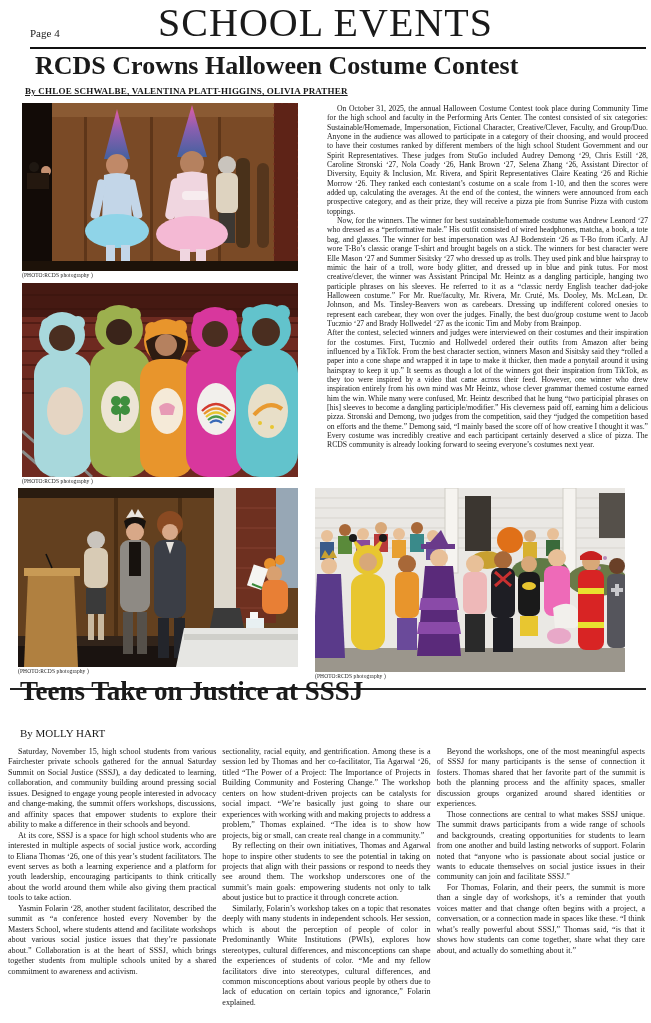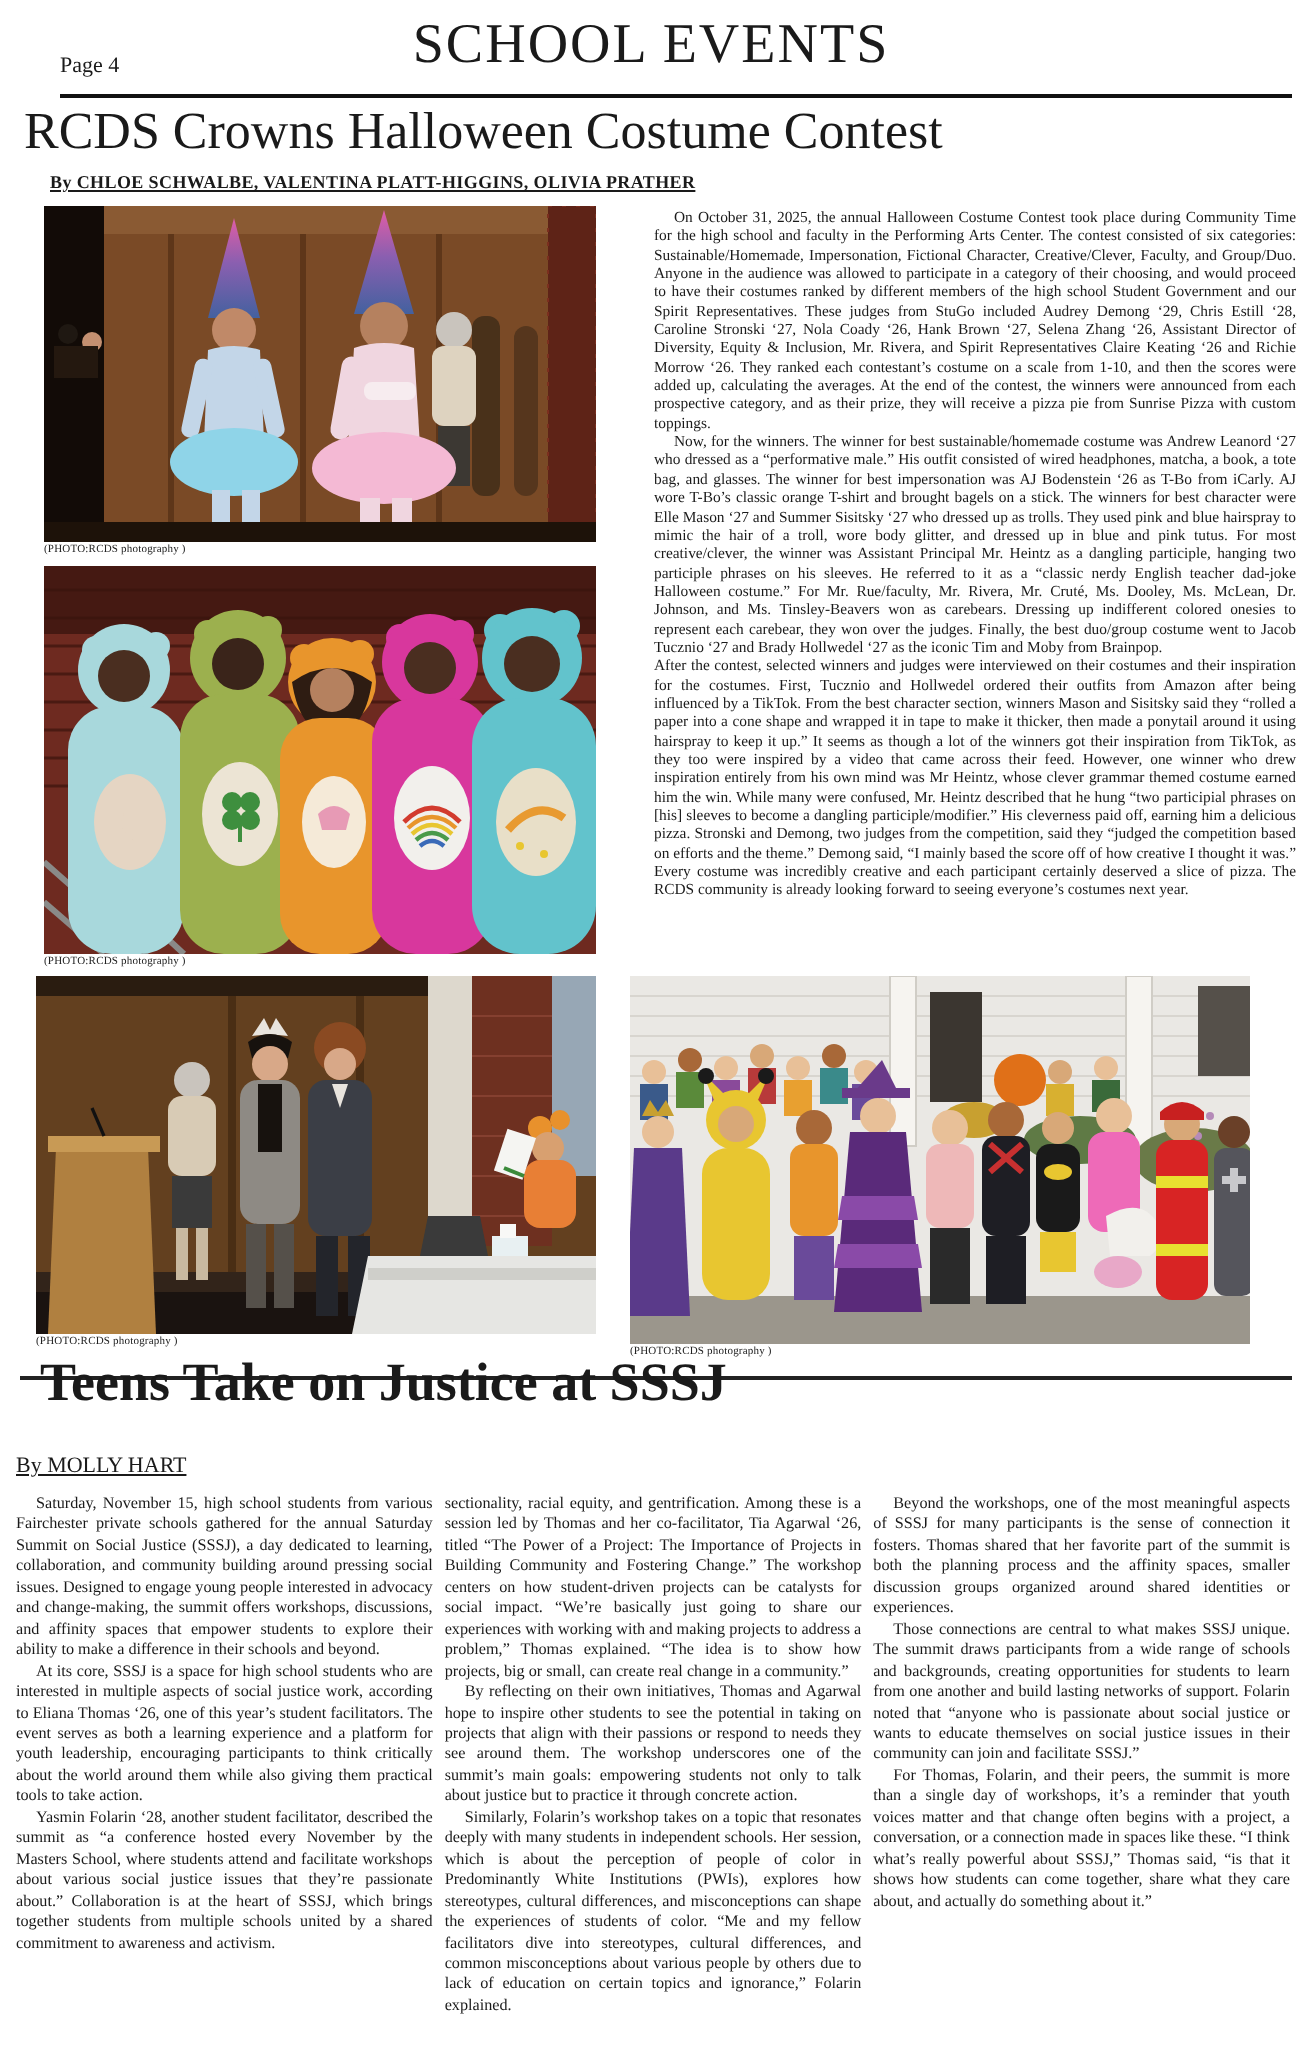--- a/index.html
+++ b/index.html
@@ -4,43 +4,43 @@
 <style>
   html,body{margin:0;padding:0;background:#888;}
   .page{
     position:relative;width:651px;height:1023px;background:#ffffff;
     font-family:"Liberation Serif","DejaVu Serif",serif;color:#1a1a1a;
     overflow:hidden;margin:0 auto;
   }
   
   .page-number{position:absolute;left:30px;top:27px;font-size:11px;}
   .masthead{position:absolute;left:0;top:0;width:100%;text-align:center;
-    font-size:28px;font-weight:400;letter-spacing:1px;line-height:46px;margin:0;}
+    font-size:40px;font-weight:400;letter-spacing:1px;line-height:46px;margin:0;}
   .masthead-rule{position:absolute;left:30px;right:5px;top:47px;height:2px;background:#111;}
   
-  .a1-headline{position:absolute;left:12px;top:51px;margin:0;font-size:26px;font-weight:400;line-height:30px;}
+  .a1-headline{position:absolute;left:35px;top:51px;margin:0;font-size:26px;font-weight:700;line-height:30px;}
   .a1-byline{position:absolute;left:25px;top:86px;font-size:9px;letter-spacing:.2px;
     text-decoration:underline;font-weight:bold;}
   .a1-body{position:absolute;left:327px;top:104px;width:321px;
     font-size:7.7px;line-height:9.35px;text-align:justify;}
   .a1-body p,.a2-col p{margin:0;}
   .indent{text-indent:10px;}
   
   .photo-box{position:absolute;}
   .photo-box svg{display:block;}
   .photo-caption{font-size:5.5px;line-height:7px;margin-top:1px;color:#222;letter-spacing:.1px;}
   #photo1{left:22px;top:103px;width:276px;}
   #photo2{left:22px;top:283px;width:276px;}
   #photo3{left:18px;top:488px;width:280px;}
   #photo4{left:315px;top:488px;width:310px;}
   
   .article-divider{position:absolute;left:10px;right:5px;top:688px;height:2px;background:#222;}
   
   .a2-headline{position:absolute;left:20px;top:675px;margin:0;font-size:27px;font-weight:700;line-height:32px;}
-  .a2-byline{position:absolute;left:8px;top:727px;font-size:11px;text-decoration:underline;}
+  .a2-byline{position:absolute;left:20px;top:727px;font-size:11px;}
   .a2-columns{position:absolute;left:8px;top:747px;width:637px;display:flex;gap:6px;}
   .a2-col{flex:1;font-size:8.1px;line-height:10.45px;text-align:justify;}
 </style>
 </head>
 <body>
 
 <div class="page">
 
   <span class="page-number">Page 4</span>
   <h1 class="masthead">SCHOOL EVENTS</h1>

